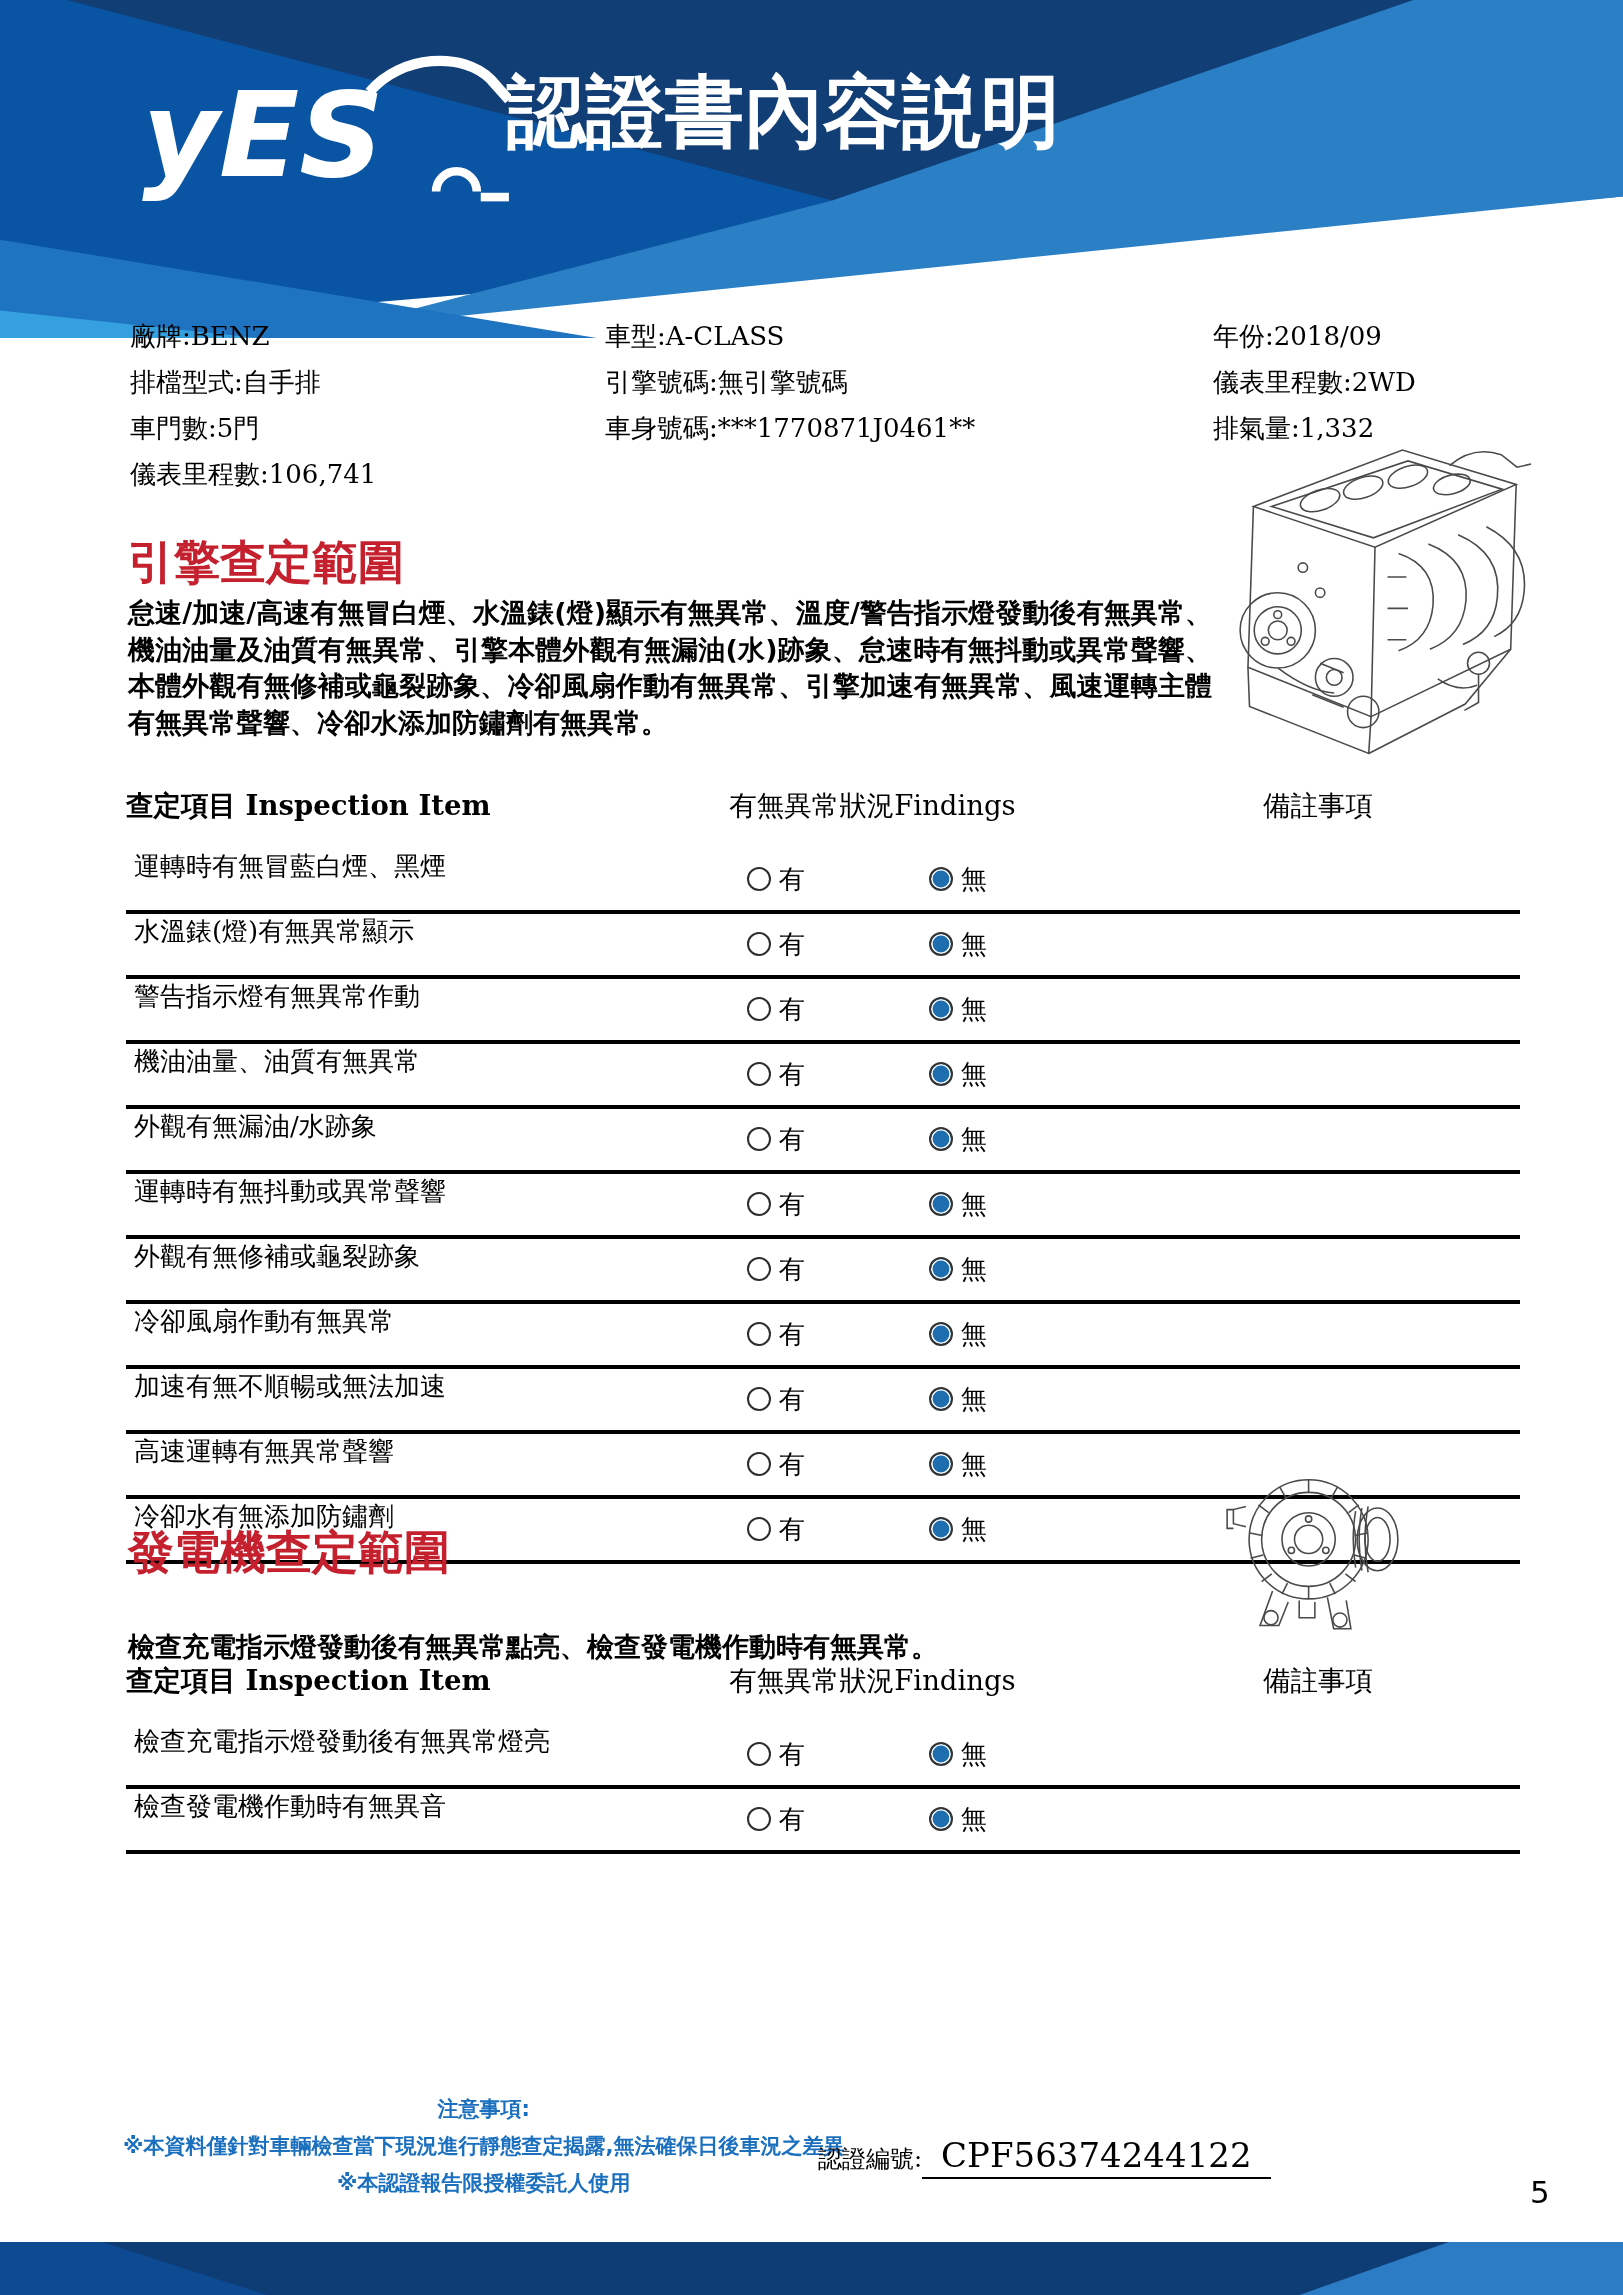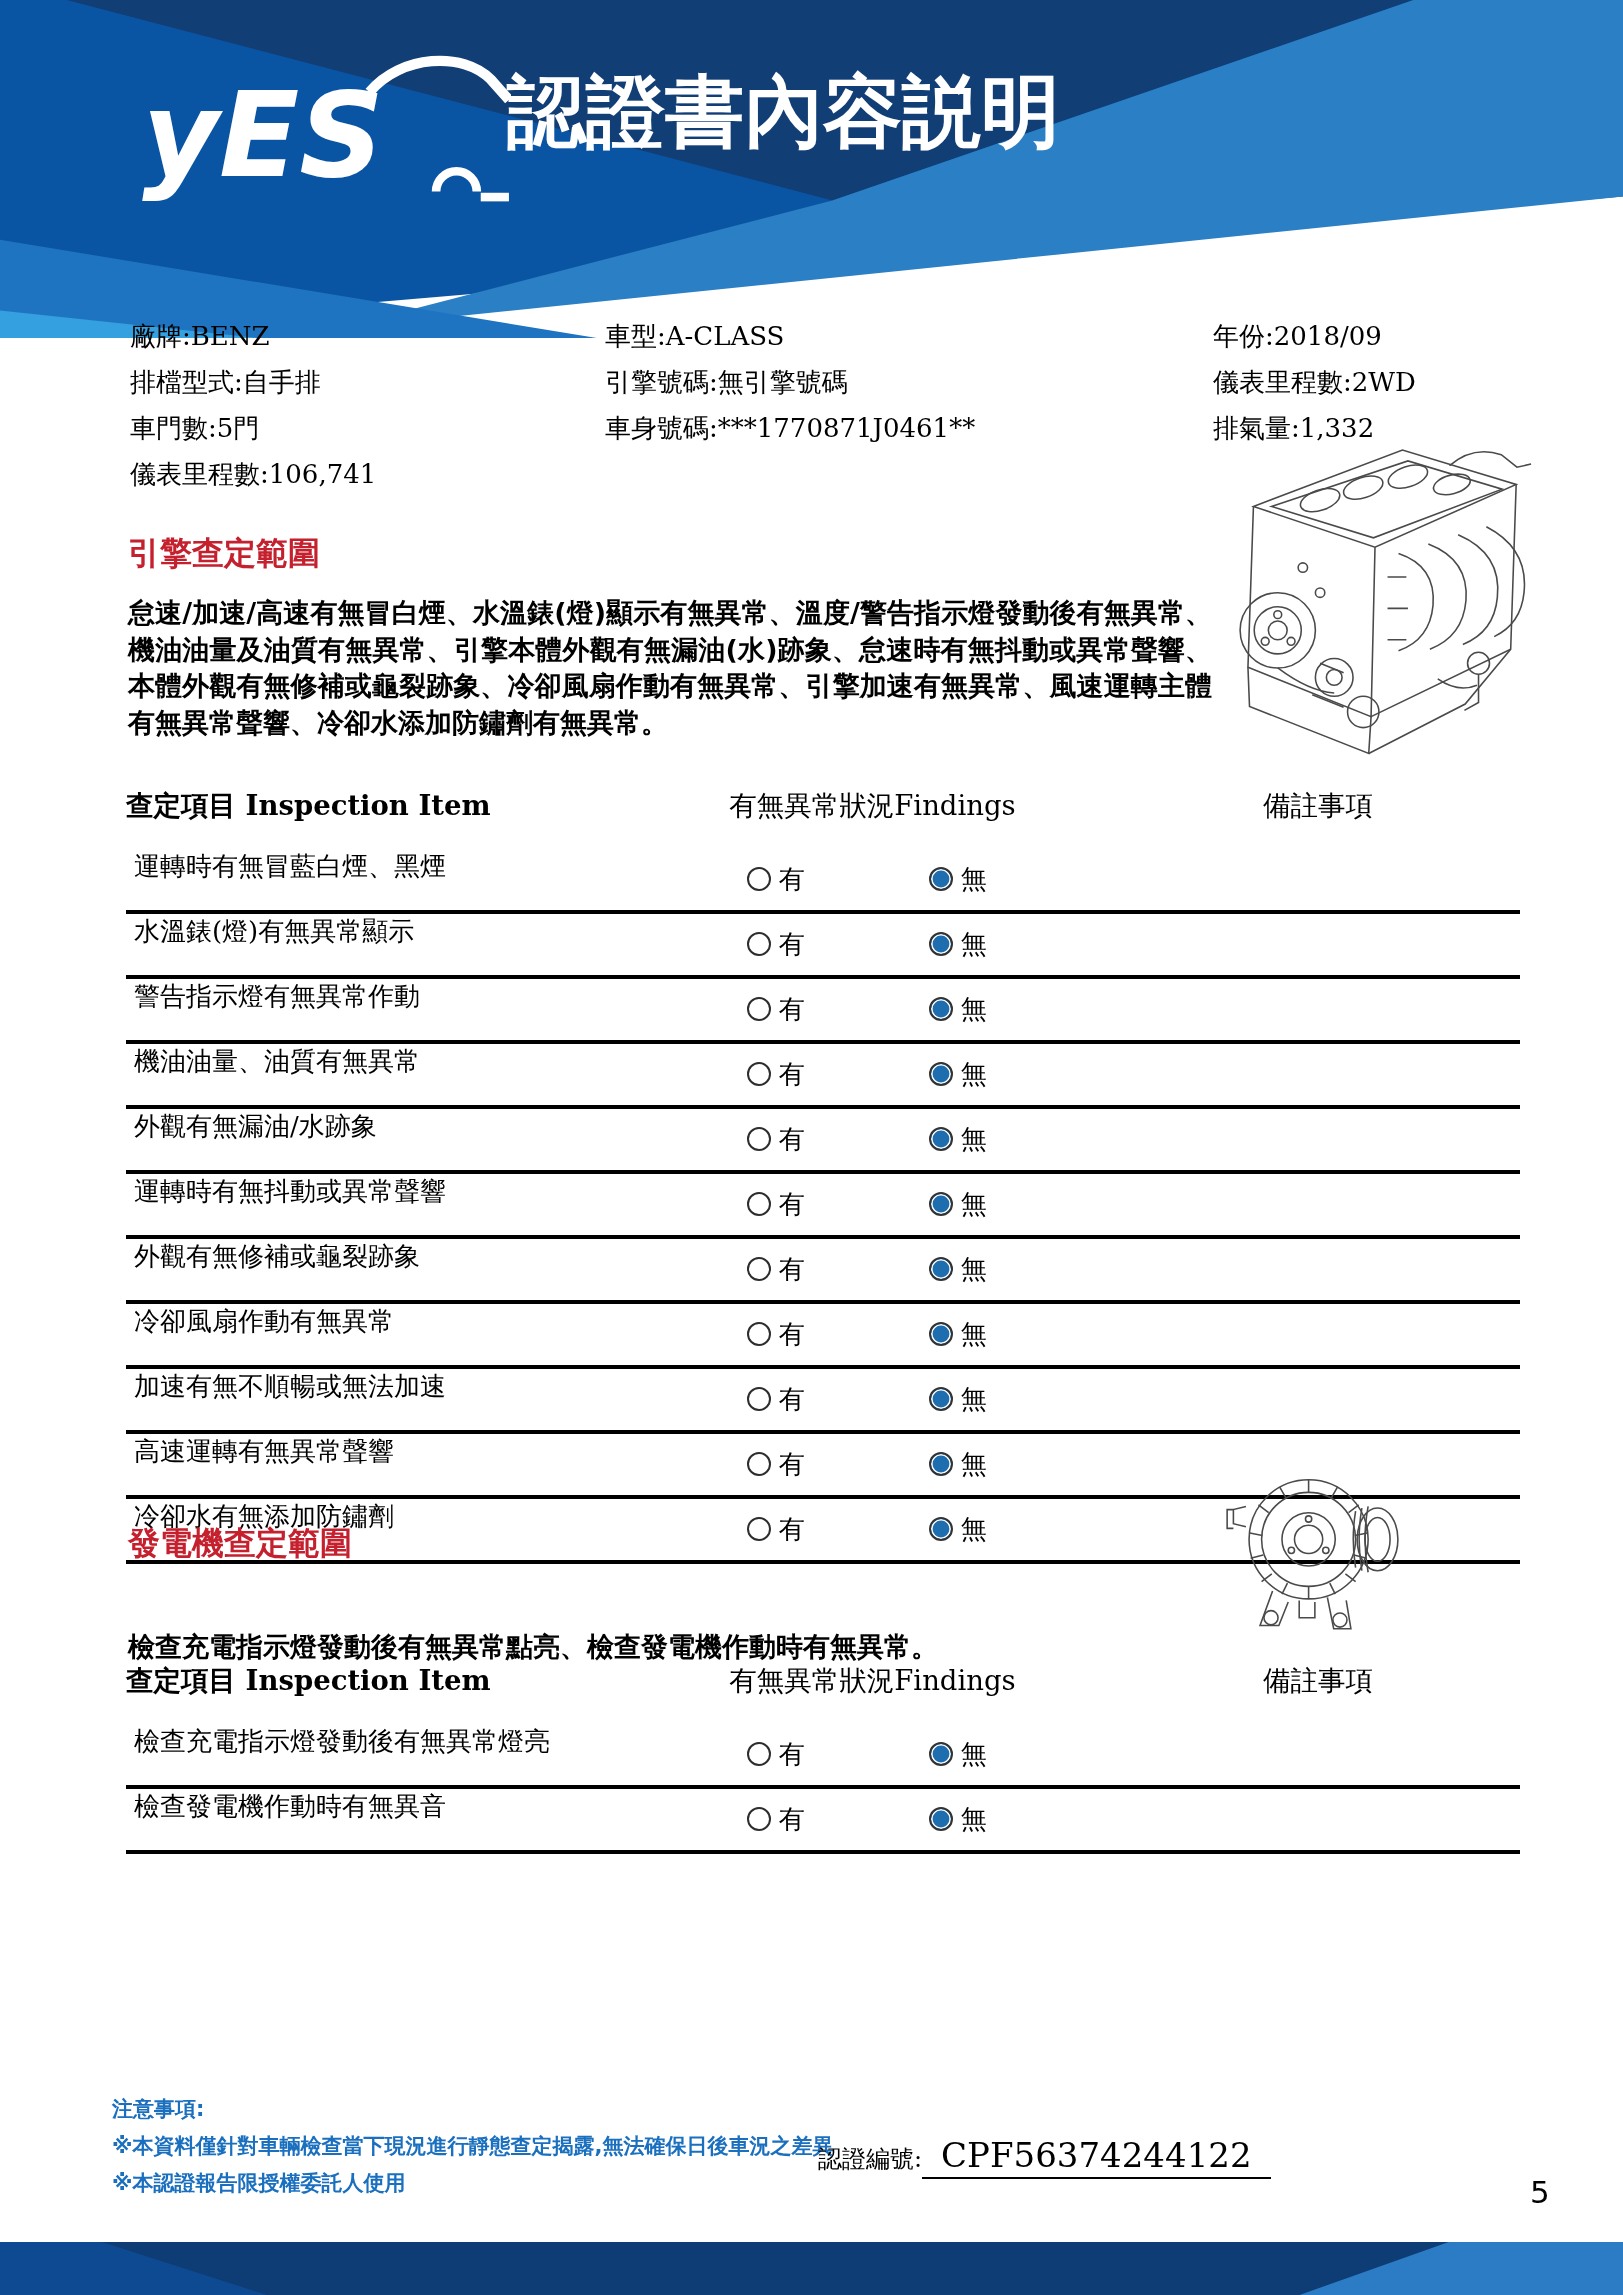--- a/index.html
+++ b/index.html
@@ -26,21 +26,21 @@
   .hdr-svg{position:absolute;left:0;top:0;width:1623px;height:338px;display:block;}
   .logo-text{font-family:"DejaVu Sans","Liberation Sans",sans-serif;font-weight:bold;font-style:italic;}
   .hdr-title{font-family:"DejaVu Sans","Liberation Sans",sans-serif;font-weight:bold;}
 
   
   .info-col{position:absolute;top:313px;}
   .info-line{font-size:26px;line-height:46px;white-space:nowrap;}
 
   
   .sec-title{font-family:"DejaVu Sans","Liberation Sans",sans-serif;font-weight:bold;
-    font-size:32px;color:var(--c-red);white-space:nowrap;}
+    font-size:46px;color:var(--c-red);white-space:nowrap;}
   .sec-desc{font-family:"DejaVu Sans","Liberation Sans",sans-serif;font-weight:bold;
     font-size:27px;line-height:1.36;text-align:justify;}
   .sec-desc.one-line{white-space:nowrap;}
 
   
   .insp-table{position:absolute;width:1394px;}
   .t-head{display:flex;height:63px;align-items:center;font-size:27.5px;}
   .h-item{width:503px;text-align:left;font-weight:bold;}
   .h-find{width:487px;text-align:center;}
   .h-remark{flex:1;text-align:center;}
@@ -371,21 +371,21 @@
             <div class="opt no">
               <span class="radio sel"></span>
               <span>無</span>
             </div>
           </div>
           <div class="c-remark"></div>
         </div>
       </div>
   </div>
 
-  <div class="abs notes" style="left:112px;top:2091px;">
+  <div class="abs notes" style="left:123px;top:2091px;text-align:center;">
     <div>注意事項:</div>
     <div>※本資料僅針對車輛檢查當下現況進行靜態查定揭露,無法確保日後車況之差異</div>
     <div>※本認證報告限授權委託人使用</div>
   </div>
 
   <div class="abs cert" style="left:818px;top:2135px;">
     <span>認證編號:</span><span class="cert-val">CPF56374244122</span>
   </div>
 
   <div class="abs page-num" style="left:1530px;top:2174px;">5</div>

